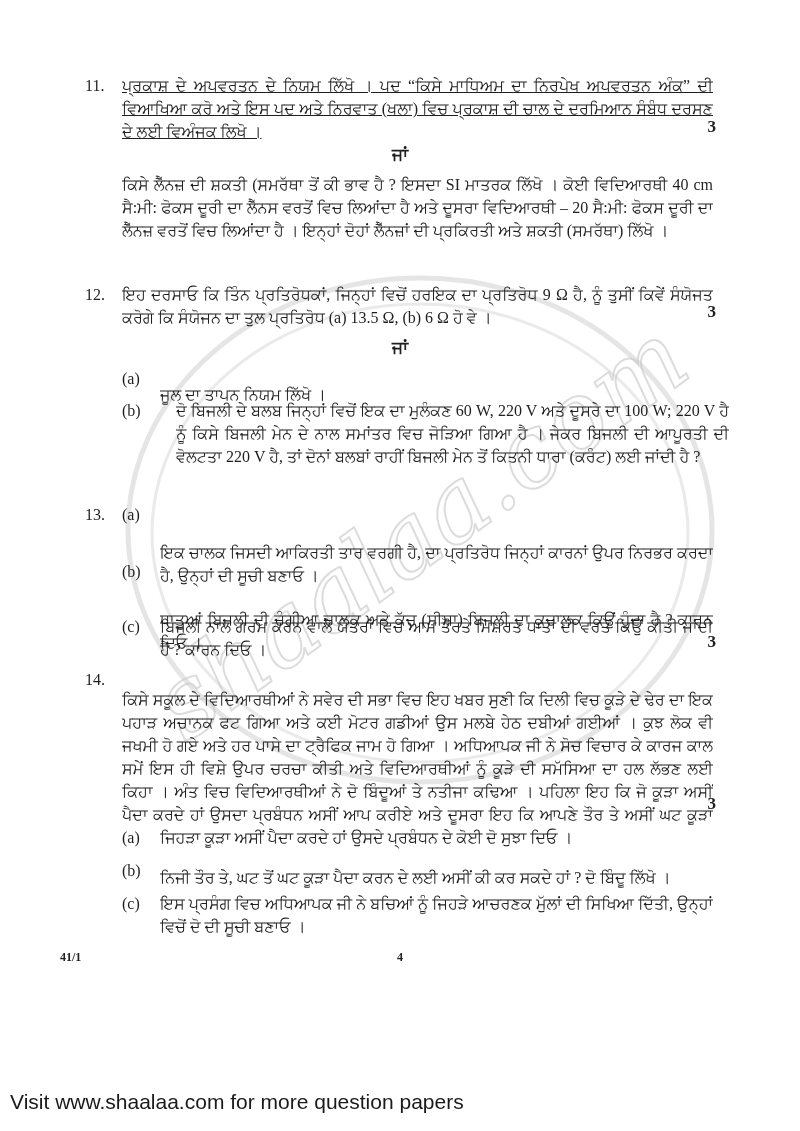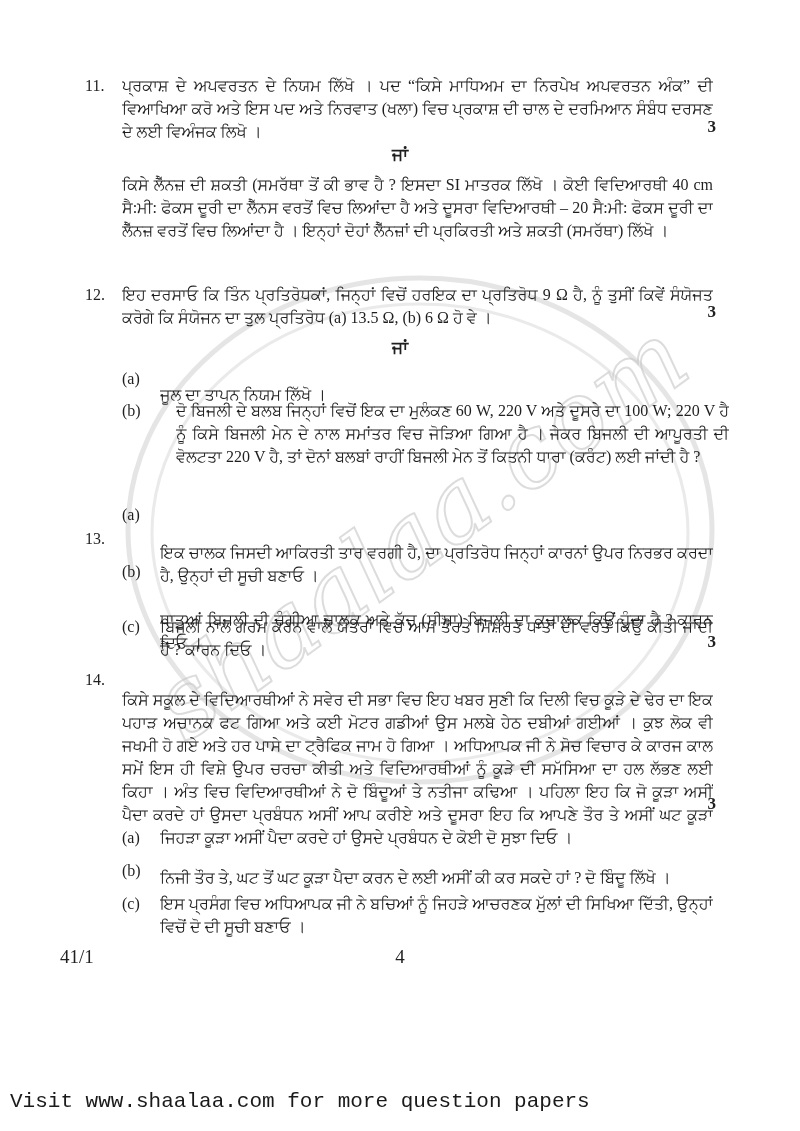--- a/index.html
+++ b/index.html
@@ -8,53 +8,53 @@
     font-family:"Liberation Serif","DejaVu Serif",serif;color:#1f1f1f;
     overflow:hidden;
   }
   .wm{position:absolute;left:0;top:0;z-index:0;}
   .blk{position:absolute;z-index:1;}
   .qtext{font-size:16px;line-height:23px;text-align:justify;overflow:hidden;}
   .qnum{font-size:16px;line-height:23px;text-align:right;}
   .plabel{font-size:16px;line-height:23px;}
   .marks{font-size:17px;line-height:23px;font-weight:bold;text-align:right;width:18px;}
   .or{font-size:17px;line-height:23px;font-weight:bold;text-align:center;width:800px;left:0;}
-  .footer{font-size:19px;line-height:20px;font-weight:normal;}
-  .caption{font-family:Liberation Mono, monospace;font-size:21px;line-height:25px;color:#1a1a1a;font-weight:400;}
+  .footer{font-size:12px;line-height:20px;font-weight:bold;}
+  .caption{font-family:Liberation Sans, sans-serif;font-size:21px;line-height:25px;color:#1a1a1a;font-weight:400;}
 </style>
 </head>
 <body>
 
 <svg class="wm" width="800" height="1131" viewBox="0 0 800 1131">
   <ellipse cx="420" cy="530" rx="292" ry="252" fill="none" stroke="#cfcfcf" stroke-width="5" opacity="0.55"></ellipse>
   <ellipse cx="420" cy="533" rx="268" ry="229" fill="none" stroke="#d6d6d6" stroke-width="3" opacity="0.5"></ellipse>
   <text x="420" y="565" text-anchor="middle" transform="rotate(-36 420 530)" font-family="DejaVu Serif, serif" font-style="italic" font-size="100" fill="none" stroke="#c6c6c6" stroke-width="2" opacity="0.6">shaalaa.com</text>
 </svg>
 
 <div class="blk qnum" style="left:85px;top:74px;">11.</div>
-<div class="blk qtext" style="left:122px;top:74px;width:591px;height:70px;">ਪ੍ਰਕਾਸ਼ ਦੇ ਅਪਵਰਤਨ ਦੇ ਨਿਯਮ ਲਿੱਖੋ । ਪਦ “ਕਿਸੇ ਮਾਧਿਅਮ ਦਾ ਨਿਰਪੇਖ ਅਪਵਰਤਨ ਅੰਕ” ਦੀ ਵਿਆਖਿਆ ਕਰੋ ਅਤੇ ਇਸ ਪਦ ਅਤੇ ਨਿਰਵਾਤ (ਖਲਾ) ਵਿਚ ਪ੍ਰਕਾਸ਼ ਦੀ ਚਾਲ ਦੇ ਦਰਮਿਆਨ ਸੰਬੰਧ ਦਰਸਣ ਦੇ ਲਈ ਵਿਅੰਜਕ ਲਿਖੋ ।</div>
+<div class="blk qtext" style="left:122px;top:74px;width:591px;height:70px;text-decoration:underline;">ਪ੍ਰਕਾਸ਼ ਦੇ ਅਪਵਰਤਨ ਦੇ ਨਿਯਮ ਲਿੱਖੋ । ਪਦ “ਕਿਸੇ ਮਾਧਿਅਮ ਦਾ ਨਿਰਪੇਖ ਅਪਵਰਤਨ ਅੰਕ” ਦੀ ਵਿਆਖਿਆ ਕਰੋ ਅਤੇ ਇਸ ਪਦ ਅਤੇ ਨਿਰਵਾਤ (ਖਲਾ) ਵਿਚ ਪ੍ਰਕਾਸ਼ ਦੀ ਚਾਲ ਦੇ ਦਰਮਿਆਨ ਸੰਬੰਧ ਦਰਸਣ ਦੇ ਲਈ ਵਿਅੰਜਕ ਲਿਖੋ ।</div>
 <div class="blk marks" style="left:698px;top:115px;">3</div>
 
 <div class="blk or" style="top:143px;">ਜਾਂ</div>
 
 <div class="blk qtext" style="left:122px;top:173px;width:591px;height:70px;">ਕਿਸੇ ਲੈੱਨਜ਼ ਦੀ ਸ਼ਕਤੀ (ਸਮਰੱਥਾ ਤੋਂ ਕੀ ਭਾਵ ਹੈ ? ਇਸਦਾ SI ਮਾਤਰਕ ਲਿੱਖੋ । ਕੋਈ ਵਿਦਿਆਰਥੀ 40 cm ਸੈ:ਮੀ: ਫੋਕਸ ਦੂਰੀ ਦਾ ਲੈੱਨਸ ਵਰਤੋਂ ਵਿਚ ਲਿਆਂਦਾ ਹੈ ਅਤੇ ਦੂਸਰਾ ਵਿਦਿਆਰਥੀ – 20 ਸੈ:ਮੀ: ਫੋਕਸ ਦੂਰੀ ਦਾ ਲੈੱਨਜ਼ ਵਰਤੋਂ ਵਿਚ ਲਿਆਂਦਾ ਹੈ । ਇਨ੍ਹਾਂ ਦੋਹਾਂ ਲੈੱਨਜ਼ਾਂ ਦੀ ਪ੍ਰਕਿਰਤੀ ਅਤੇ ਸ਼ਕਤੀ (ਸਮਰੱਥਾ) ਲਿੱਖੋ ।</div>
 
 <div class="blk qnum" style="left:85px;top:283px;">12.</div>
 <div class="blk qtext" style="left:122px;top:283px;width:591px;height:47px;">ਇਹ ਦਰਸਾਓ ਕਿ ਤਿੰਨ ਪ੍ਰਤਿਰੋਧਕਾਂ, ਜਿਨ੍ਹਾਂ ਵਿਚੋਂ ਹਰਇਕ ਦਾ ਪ੍ਰਤਿਰੋਧ 9 Ω ਹੈ, ਨੂੰ ਤੁਸੀਂ ਕਿਵੇਂ ਸੰਯੋਜਤ ਕਰੋਗੇ ਕਿ ਸੰਯੋਜਨ ਦਾ ਤੁਲ ਪ੍ਰਤਿਰੋਧ (a) 13.5 Ω, (b) 6 Ω ਹੋ ਵੇ ।</div>
 <div class="blk marks" style="left:698px;top:300px;">3</div>
 
 <div class="blk or" style="top:336px;">ਜਾਂ</div>
 
 <div class="blk plabel" style="left:122px;top:367px;">(a)</div>
 <div class="blk qtext" style="left:160px;top:367px;width:553px;height:24px;margin-top:16px;">ਜੂਲ ਦਾ ਤਾਪਨ ਨਿਯਮ ਲਿੱਖੋ ।</div>
 
 <div class="blk plabel" style="left:122px;top:399px;">(b)</div>
 <div class="blk qtext" style="left:160px;top:399px;width:553px;height:70px;margin-left:16px;">ਦੋ ਬਿਜਲੀ ਦੇ ਬਲਬ ਜਿਨ੍ਹਾਂ ਵਿਚੋਂ ਇਕ ਦਾ ਮੁਲੰਕਣ 60 W, 220 V ਅਤੇ ਦੂਸਰੇ ਦਾ 100 W; 220 V ਹੈ ਨੂੰ ਕਿਸੇ ਬਿਜਲੀ ਮੇਨ ਦੇ ਨਾਲ ਸਮਾਂਤਰ ਵਿਚ ਜੋੜਿਆ ਗਿਆ ਹੈ । ਜੇਕਰ ਬਿਜਲੀ ਦੀ ਆਪੂਰਤੀ ਦੀ ਵੋਲਟਤਾ 220 V ਹੈ, ਤਾਂ ਦੋਨਾਂ ਬਲਬਾਂ ਰਾਹੀਂ ਬਿਜਲੀ ਮੇਨ ਤੋਂ ਕਿਤਨੀ ਧਾਰਾ (ਕਰੰਟ) ਲਈ ਜਾਂਦੀ ਹੈ ?</div>
 
-<div class="blk qnum" style="left:85px;top:503px;margin-top:24px;">13.</div>
+<div class="blk qnum" style="left:85px;top:503px;">13.</div>
 <div class="blk plabel" style="left:122px;top:503px;">(a)</div>
 <div class="blk qtext" style="left:160px;top:503px;width:553px;height:47px;margin-top:38px;">ਇਕ ਚਾਲਕ ਜਿਸਦੀ ਆਕਿਰਤੀ ਤਾਰ ਵਰਗੀ ਹੈ, ਦਾ ਪ੍ਰਤਿਰੋਧ ਜਿਨ੍ਹਾਂ ਕਾਰਨਾਂ ਉਪਰ ਨਿਰਭਰ ਕਰਦਾ ਹੈ, ਉਨ੍ਹਾਂ ਦੀ ਸੂਚੀ ਬਣਾਓ ।</div>
 
 <div class="blk plabel" style="left:122px;top:560px;">(b)</div>
 <div class="blk qtext" style="left:160px;top:560px;width:553px;height:47px;margin-top:48px;">ਧਾਤੂਆਂ ਬਿਜਲੀ ਦੀ ਚੰਗੀਆ ਚਾਲਕ ਅਤੇ ਕੱਚ (ਸ਼ੀਸ਼ਾ) ਬਿਜਲੀ ਦਾ ਕੁਚਾਲਕ ਕਿਉਂ ਹੁੰਦਾ ਹੈ ? ਕਾਰਨ ਦਿਓ ।</div>
 
 <div class="blk plabel" style="left:122px;top:615px;">(c)</div>
 <div class="blk qtext" style="left:160px;top:615px;width:553px;height:47px;">ਬਿਜਲੀ ਨਾਲ ਗਰਮ ਕਰਨ ਵਾਲੇ ਯੰਤਰਾਂ ਵਿਚ ਆਮ ਤੌਰਤੇ ਮਿਸ਼ਰਤ ਧਾਤਾਂ ਦੀ ਵਰਤੋਂ ਕਿਉਂ ਕੀਤੀ ਜਾਂਦੀ ਹੈ ? ਕਾਰਨ ਦਿਓ ।</div>
 <div class="blk marks" style="left:698px;top:630px;">3</div>
 

